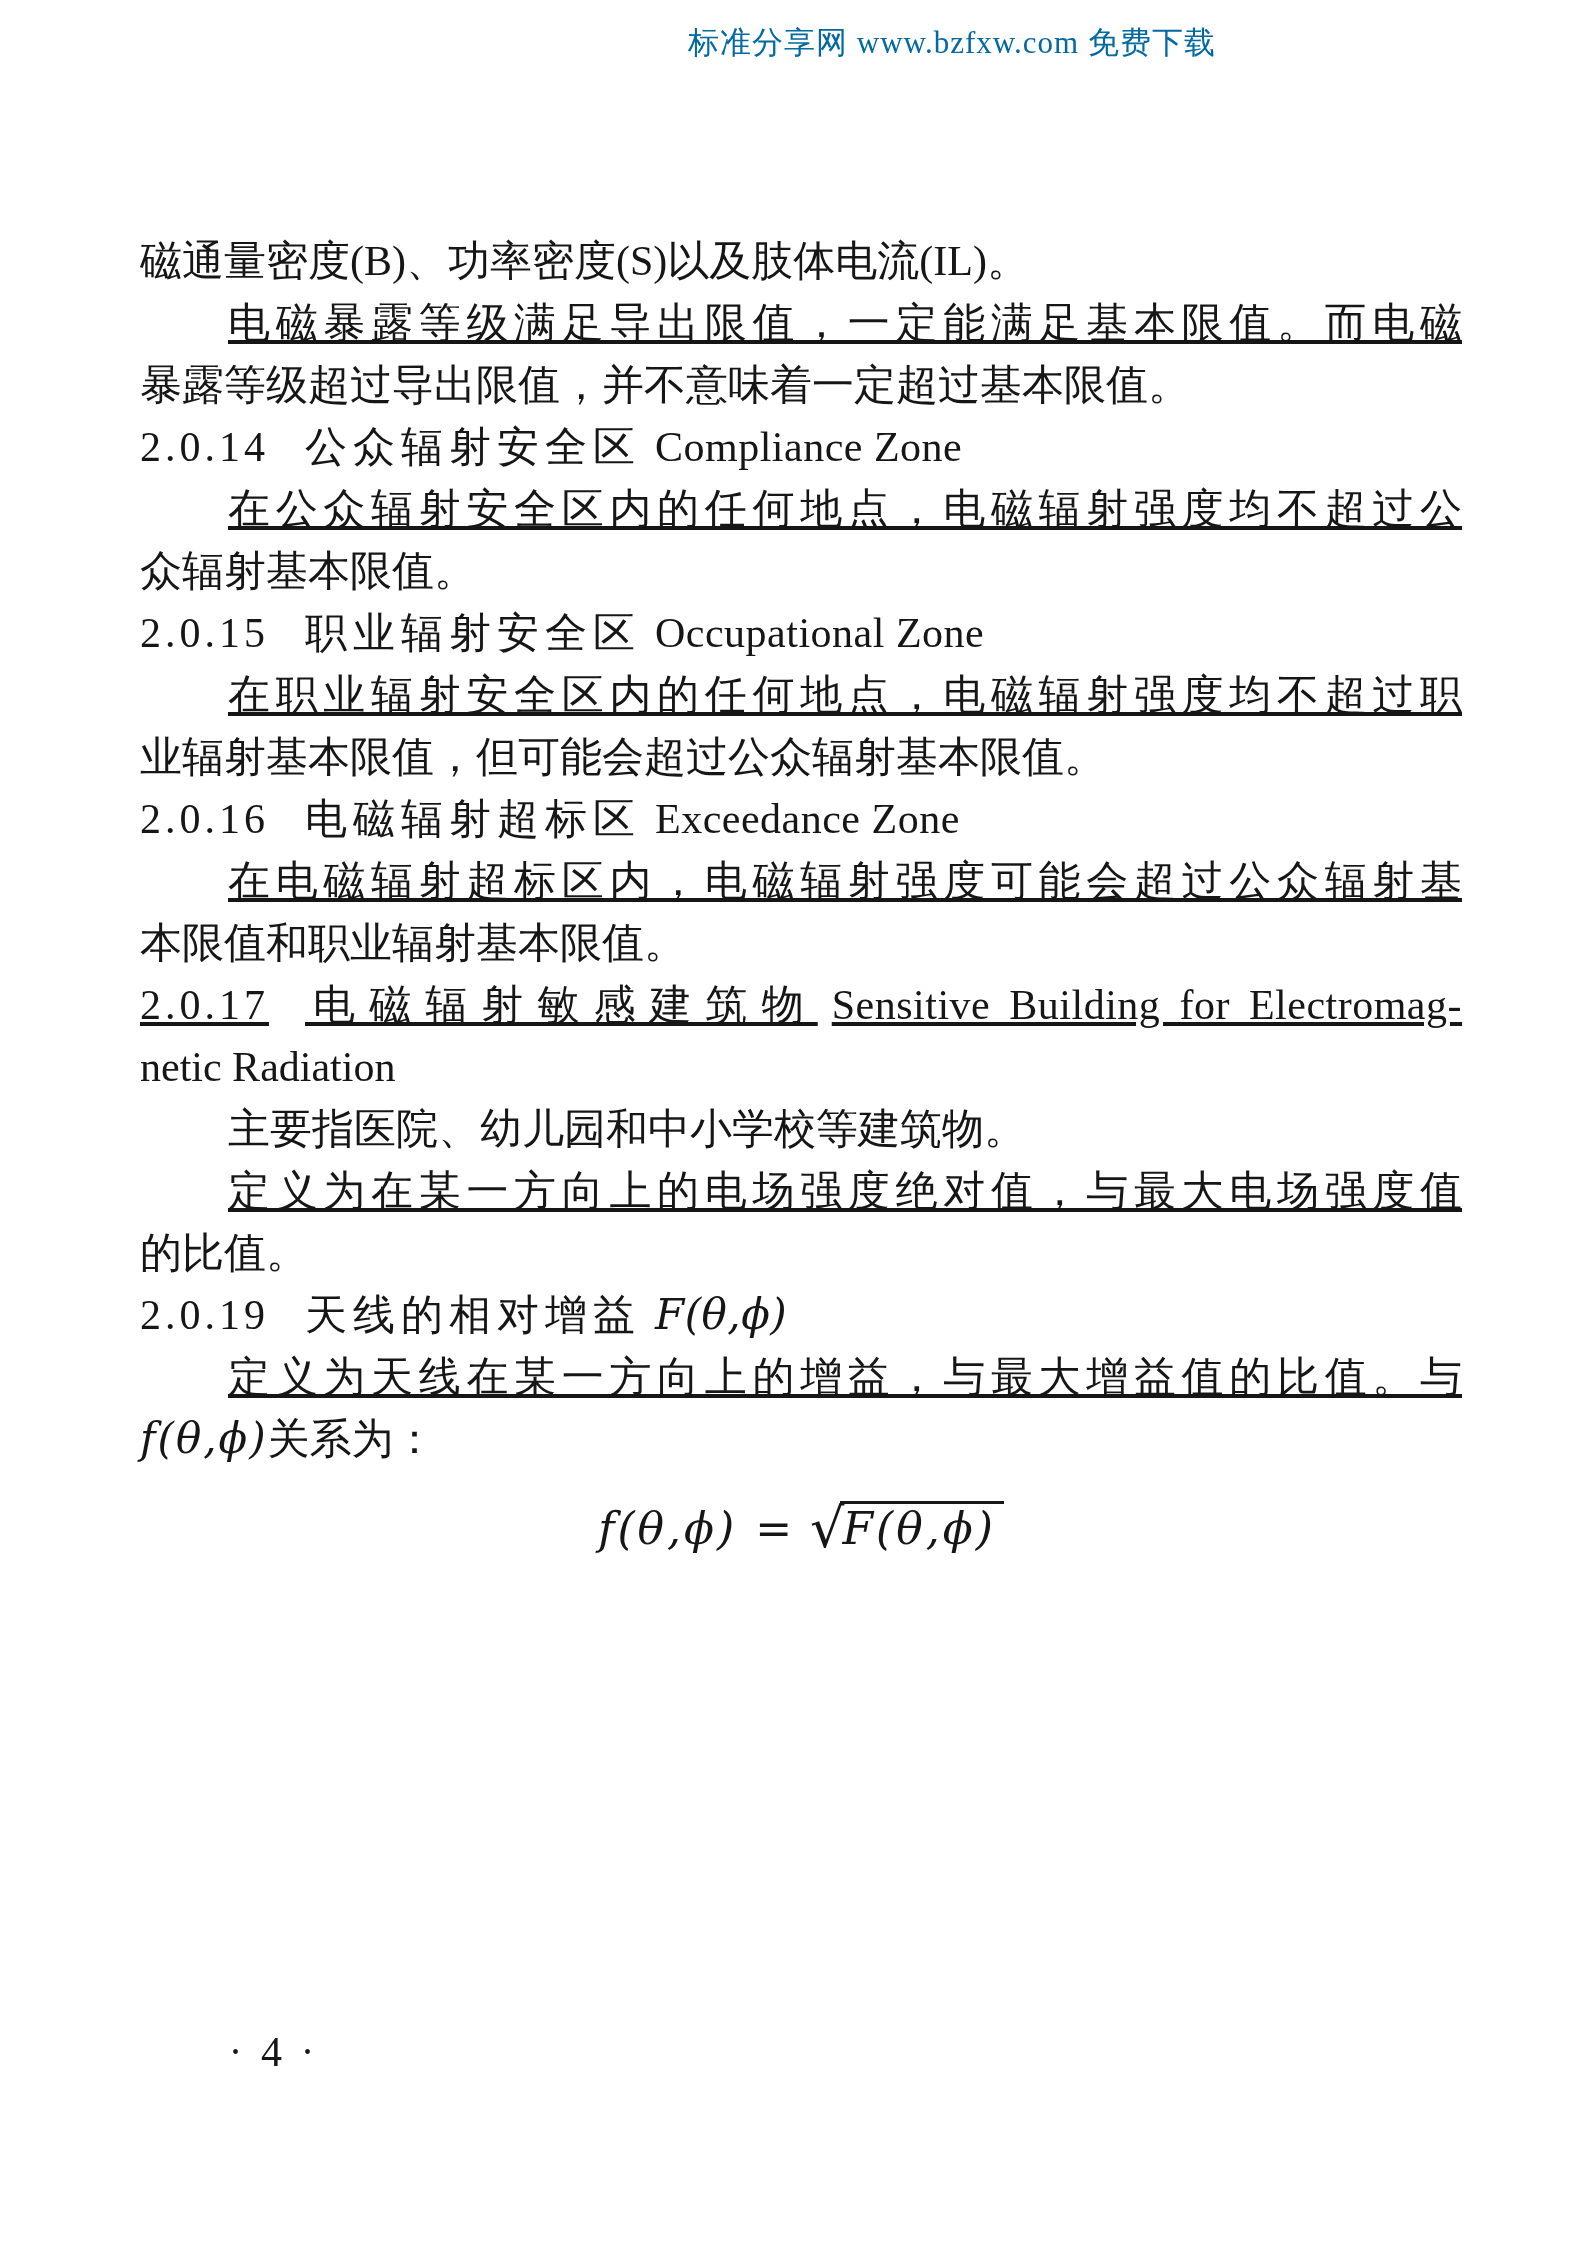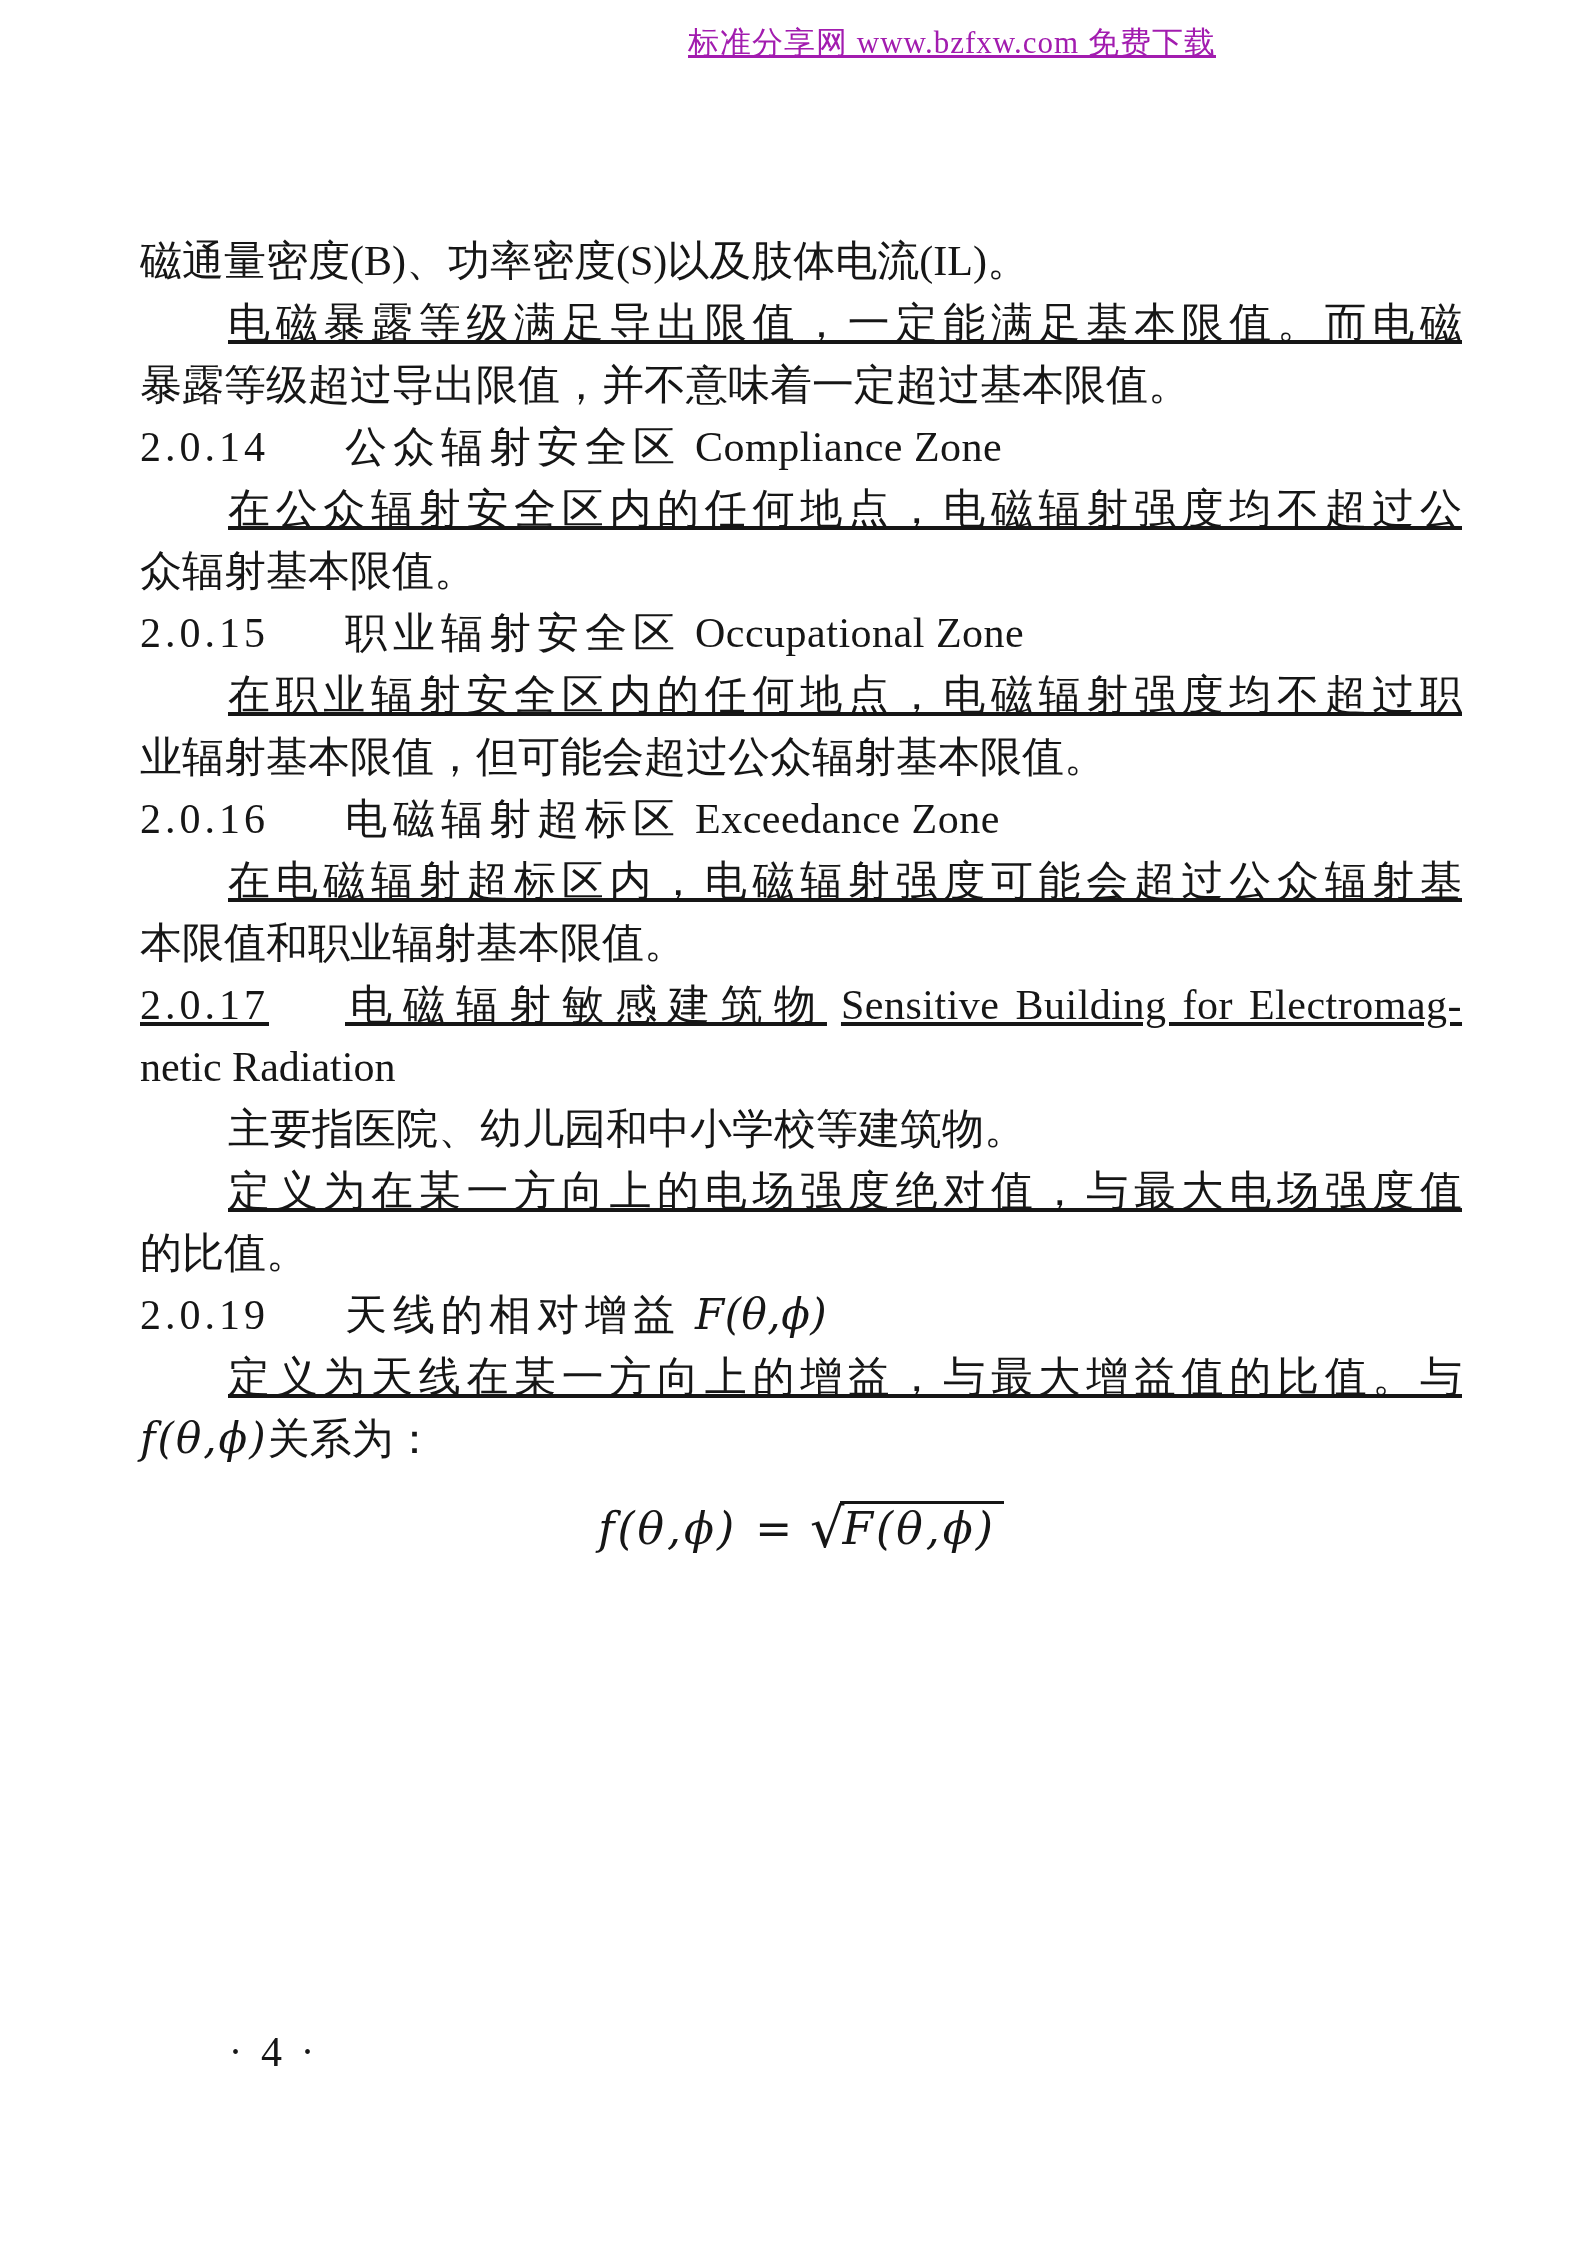--- a/index.html
+++ b/index.html
@@ -14,24 +14,23 @@
     background: #ffffff;
     font-family: "Liberation Serif", "DejaVu Serif", serif;
     color: #161616;
     overflow: hidden;
   }
   .watermark {
     position: absolute;
     top: 22px;
     left: 688px;
     font-size: 31px;
-    color: #a21caf;
+    color: #0369a1;
     letter-spacing: 1px;
     white-space: nowrap;
-    text-decoration: underline;
   }
   .content {
     position: absolute;
     left: 140px;
     top: 230px;
     width: 1322px;
     font-size: 42px;
     line-height: 62px;
   }
   .line {
@@ -48,21 +47,20 @@
   }
   .term {
     white-space: nowrap;
   }
   .term .num {
     letter-spacing: 4px;
     margin-right: 36px;
   }
   .term .zh {
     letter-spacing: 6px;
-    margin-left: 40px;
   }
   .term .en {
     margin-left: 14px;
     letter-spacing: 0.5px;
   }
   .math {
     font-style: italic;
     font-family: "DejaVu Serif", serif;
     letter-spacing: 2px;
   }

